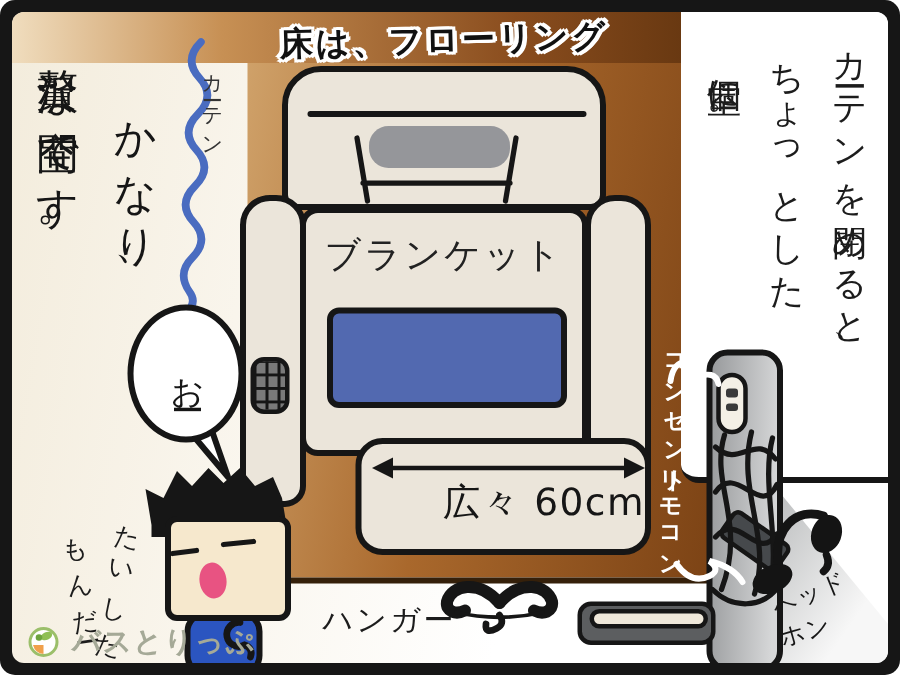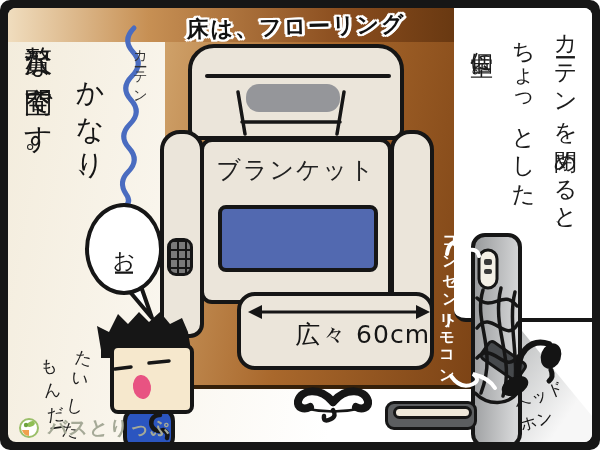--- a/index.html
+++ b/index.html
@@ -156,20 +156,21 @@
       <g fill="none" stroke="#ffffff" stroke-width="4" stroke-linecap="round">
         <path d="M14,26 q2,-14 12,-12 q10,2 4,10 q14,-6 16,4"></path>
         <path d="M18,148 q10,14 22,8 q8,-4 0,-10 q16,4 22,14"></path>
       </g>
     </svg>
     <div class="abs vtext white-vlabel outlet-label">コンセント</div>
     <div class="abs vtext white-vlabel remote-label">リモコン</div>
     <div class="abs hp-label hp1">ヘッド</div>
     <div class="abs hp-label hp2">ホン</div>
 
+    <div class="abs hanger-label">ハンガー</div>
     <svg class="abs" style="left:283px;top:376px" width="84" height="48" viewBox="0 0 84 48">
       <path d="M42,18 C28,2 10,6 7,17 C6,24 13,26 19,23" fill="none" stroke="#161616" stroke-width="8" stroke-linecap="round"></path>
       <path d="M42,18 C56,2 74,6 77,17 C78,24 71,26 65,23" fill="none" stroke="#161616" stroke-width="8" stroke-linecap="round"></path>
       <path d="M12,24 Q42,31 72,24" fill="none" stroke="#161616" stroke-width="2.5"></path>
       <path d="M42,26 q4,6 -2,9 q-8,4 -7,-3" fill="none" stroke="#161616" stroke-width="4.5" stroke-linecap="round"></path>
     </svg>
     <div class="abs dvd-player">
       <div class="dvd-slot"></div>
     </div>
 

